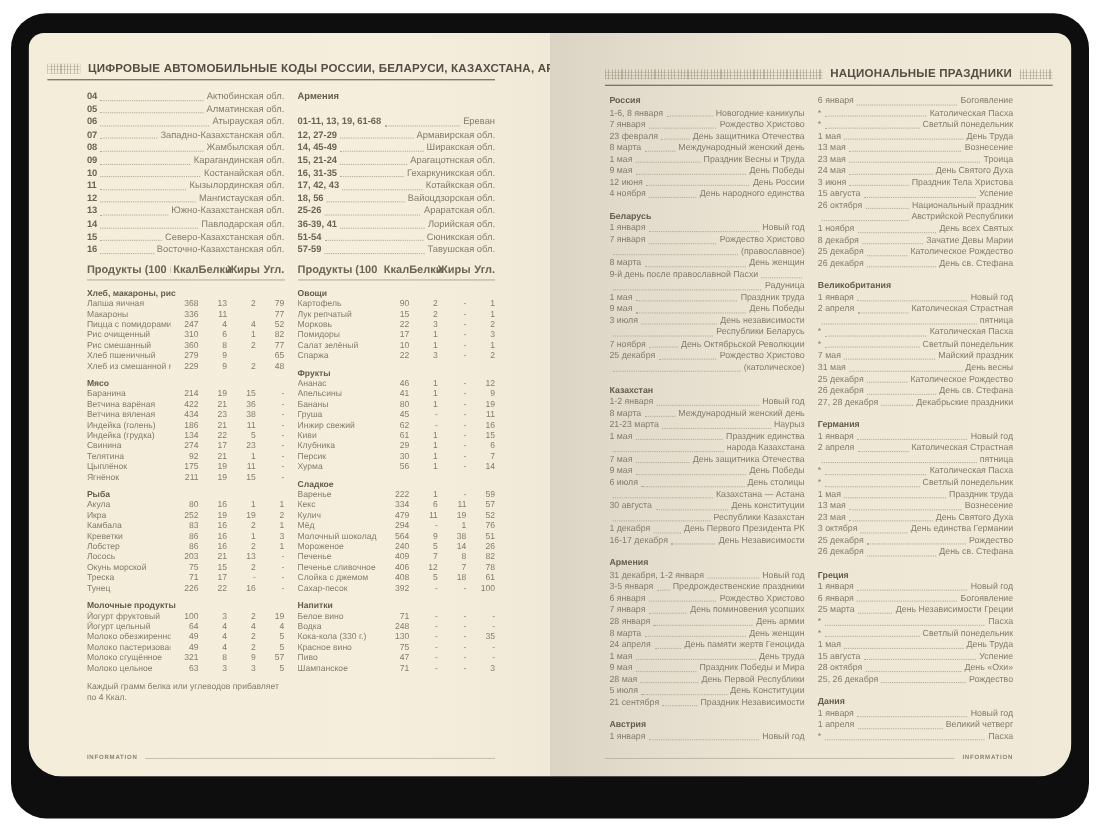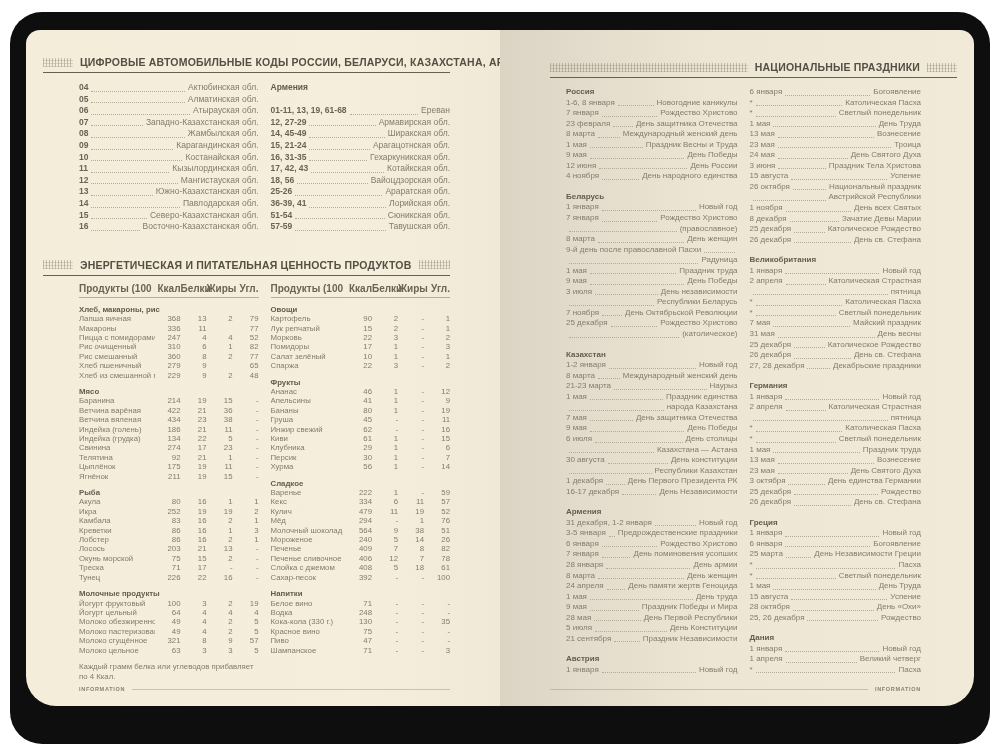--- a/index.html
+++ b/index.html
@@ -41,21 +41,21 @@
     height:9px;align-self:center;opacity:.8;
     background:
       repeating-linear-gradient(90deg, rgba(125,114,92,.50) 0 1px, transparent 1px 3px),
       repeating-linear-gradient(0deg, rgba(125,114,92,.30) 0 1px, transparent 1px 3px);
   }
   .hatch-sm{flex:0 0 30px;}
   .hatch-fill{flex:1 1 8px;min-width:8px;}
   .second{margin-top:26px;}
 
   .body-indent{margin-left:36px;}
-  .page-right .body-indent{margin-left:16px;margin-right:36px;justify-content:center;}
+  .page-right .body-indent{margin-left:4px;margin-right:36px;justify-content:center;}
 
   
   .lrow{display:flex;align-items:flex-end;font-size:8.5px;line-height:11.6px;color:#847b6c;}
   .lrow.blank{height:11.6px;}
   .lhdr{font-weight:bold;color:#645c4e;}
   .ld,.lv{white-space:nowrap;}
   .leader{
     flex:1 1 6px;min-width:6px;height:0;margin:0 3px 2px;
     border-bottom:1px dotted var(--leader,#b4aa95);
   }
@@ -225,25 +225,20 @@
               <span class="lv">Сюникская обл.</span>
             </div>
             <div class="lrow">
               <span class="ld">57-59</span>
               <span class="leader"></span>
               <span class="lv">Тавушская обл.</span>
             </div>
           </div>
       </div>
 
-      <header class="ptitle second">
-        <span class="hatch hatch-sm"></span>
-        <h1>ЭНЕРГЕТИЧЕСКАЯ И ПИТАТЕЛЬНАЯ ЦЕННОСТЬ ПРОДУКТОВ</h1>
-        <span class="hatch hatch-fill"></span>
-      </header>
 
       <div class="food body-indent">
         <div class="fcol">
           <div id="fhead-left">
               <div class="fhead">
                 <span class="fname">Продукты (100 г)</span>
                 <span class="fn">Ккал</span>
                 <span class="fn">Белки</span>
                 <span class="fn">Жиры</span>
                 <span class="fn">Угл.</span>

